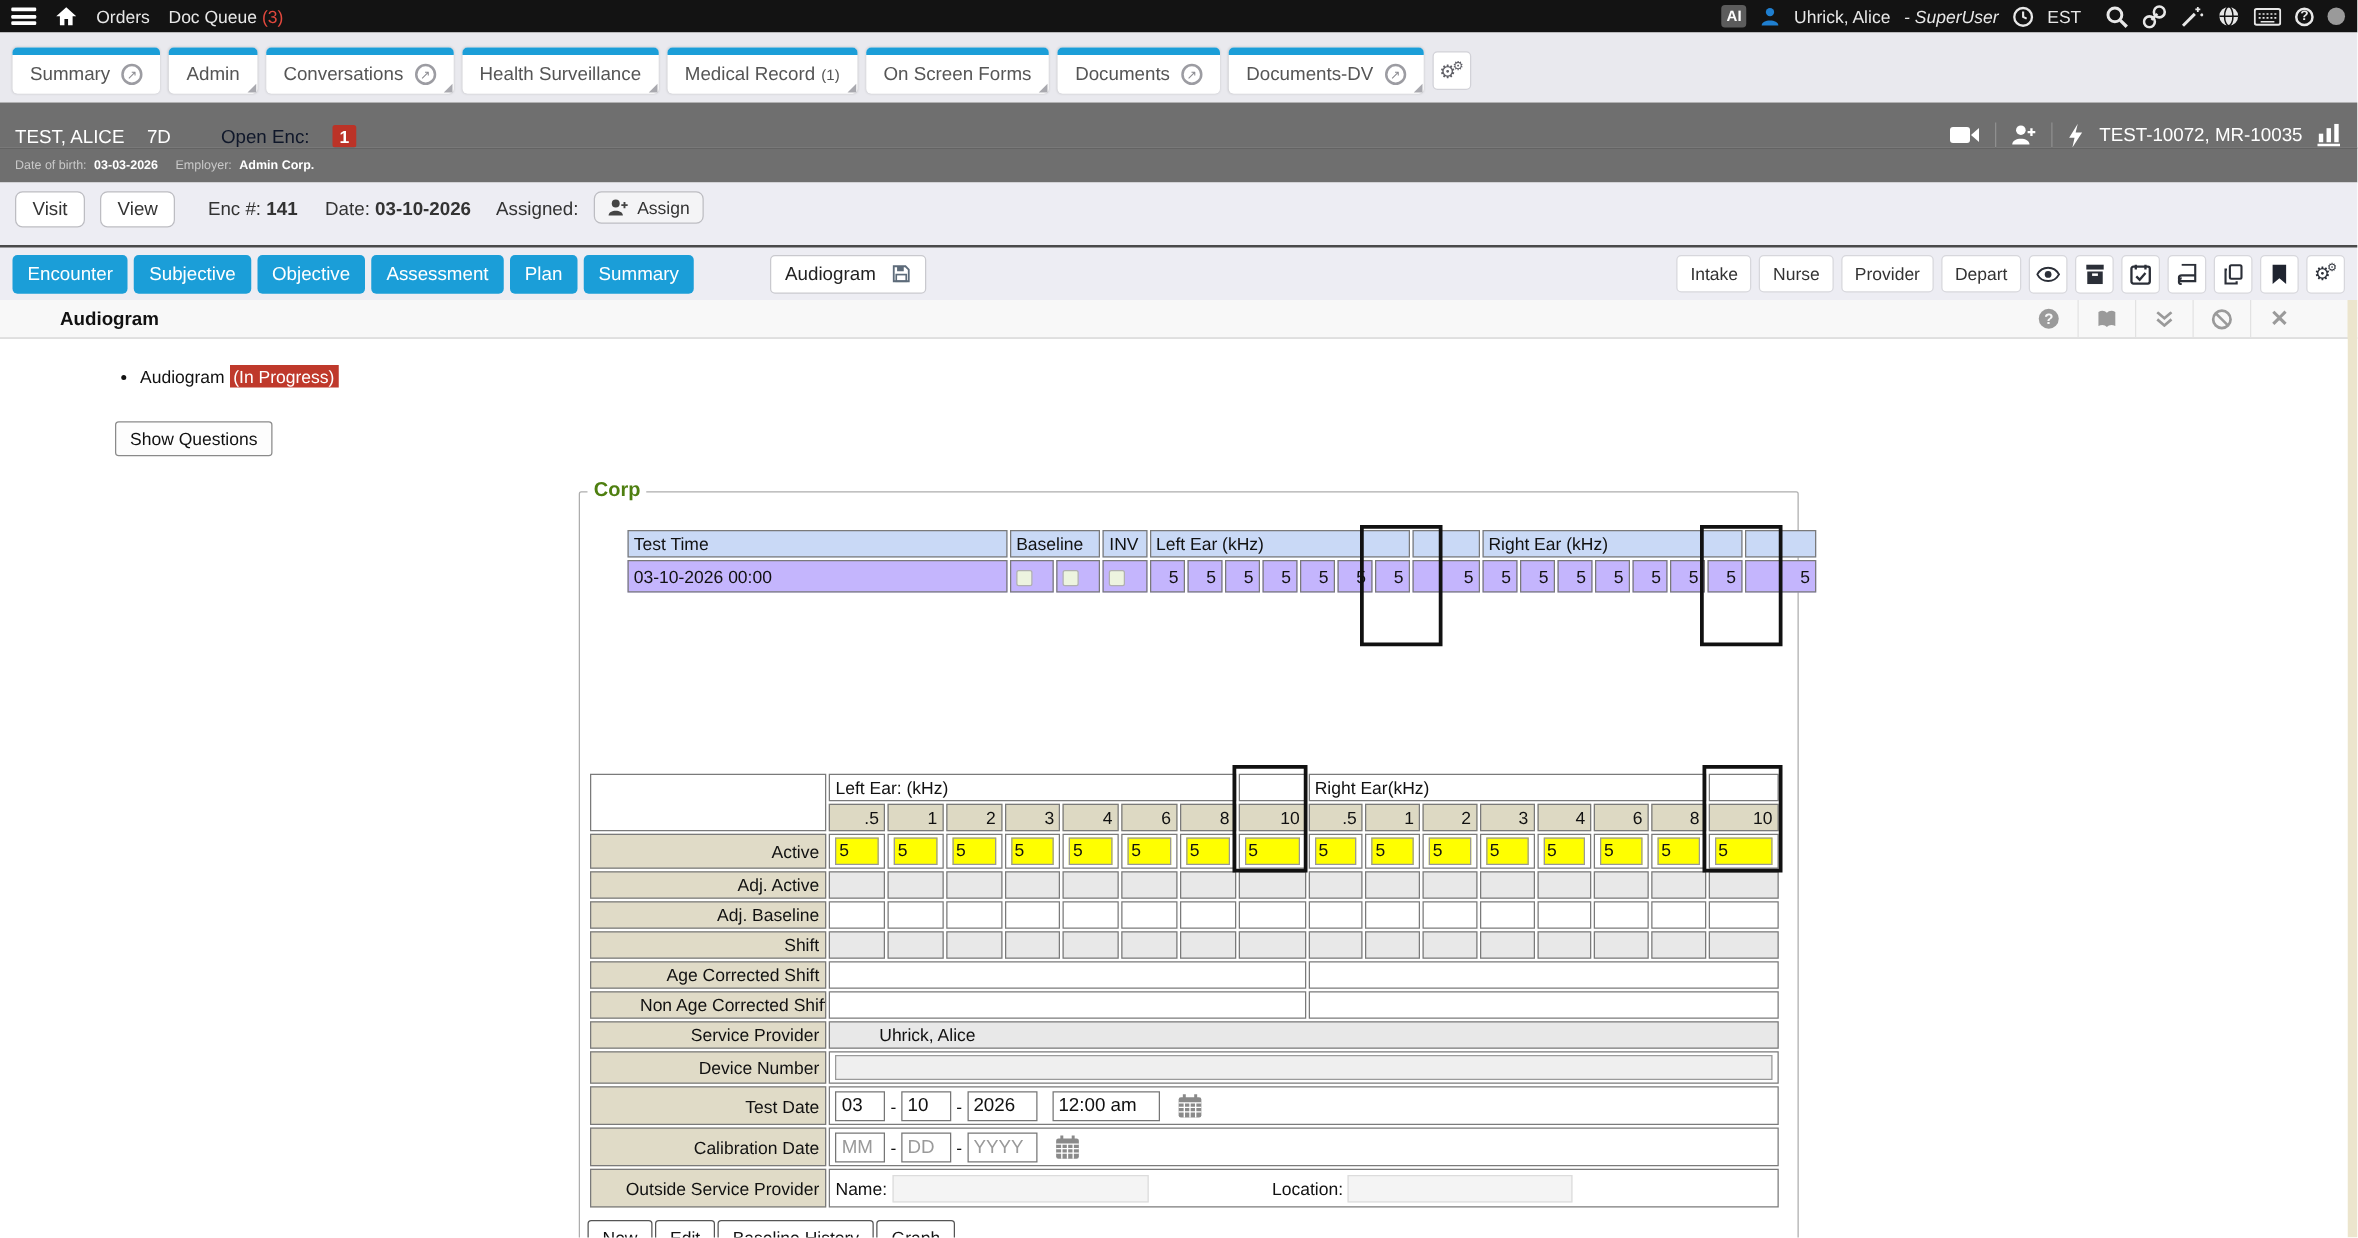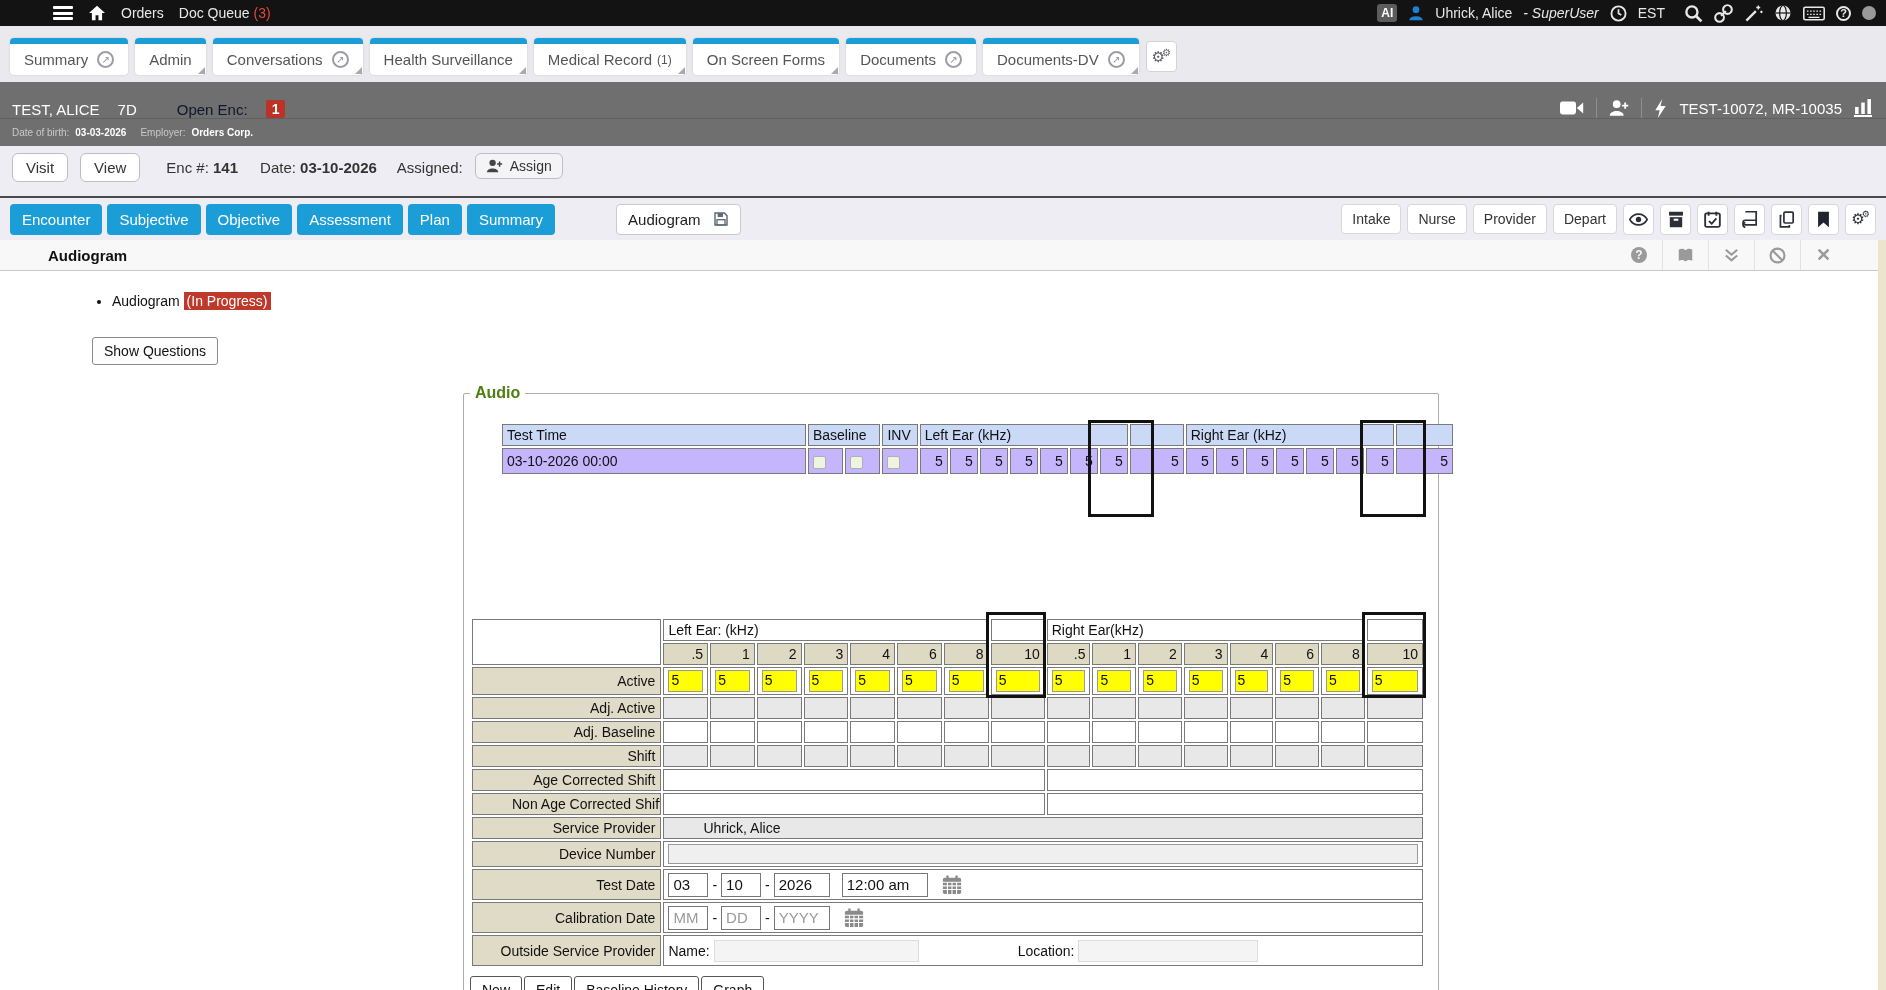--- a/index.html
+++ b/index.html
@@ -3,21 +3,21 @@
 <meta charset="utf-8">
 <style>
   * { margin:0; padding:0; box-sizing:border-box; }
   html,body { width:1886px; height:990px; overflow:hidden; background:#fff;
     font-family:"Liberation Sans", sans-serif; }
   .app { position:relative; width:1886px; height:990px; }
 
   
   .topbar { position:absolute; top:0; left:0; right:0; height:26px; background:#131313;
     display:flex; align-items:center; color:#e8e8e8; font-size:14px; }
-  .tb-left { display:flex; align-items:center; gap:15px; padding-left:9px;margin-left:44px; }
+  .tb-left { display:flex; align-items:center; gap:15px; padding-left:9px; }
   .tb-right { margin-left:auto; display:flex; align-items:center; gap:11px; padding-right:10px; }
   .hamb { width:20px; height:14px; display:flex; flex-direction:column; justify-content:space-between; cursor:pointer; }
   .hamb i { height:3px; background:#fff; border-radius:1px; }
   .red { color:#e2483d; }
   .ai-badge { background:#5c5c5c; color:#fff; font-weight:bold; font-size:12px;
     border-radius:3px; padding:2px 4px; }
   .sup { font-style:italic; }
   .dot { width:14px; height:14px; border-radius:50%; background:#9a9a9a; }
   .qcircle { width:15px; height:15px; border-radius:50%; border:2px solid #e8e8e8;
     font-size:11px; font-weight:bold; display:flex; align-items:center; justify-content:center; }
@@ -294,21 +294,21 @@
             <rect x="15" y="0" width="4" height="17" fill="#fff"></rect>
           </svg>
       </span>
     </div>
   </div>
 
   <div class="pbar2">
     <span>Date of birth:</span>
     <b style="margin-left:-8px">03-03-2026</b>
     <span>Employer:</span>
-    <b style="margin-left:-8px">Orders Corp.</b>
+    <b style="margin-left:-8px">Admin Corp.</b>
   </div>
 
   <div class="visitrow">
     <button class="wbtn">Visit</button>
     <button class="wbtn">View</button>
     <span class="vlab" style="margin-left:14px">
       <span>Enc #:</span>
       <b>141</b>
     </span>
     <span class="vlab" style="margin-left:10px">
@@ -418,21 +418,21 @@
   <div class="content">
     <ul class="doclist">
       <li>
         <span>Audiogram </span><span class="inprog">(In Progress)</span>
       </li>
     </ul>
     <button class="showq">Show Questions</button>
   </div>
 
   <div class="audio-fs">
-    <span class="audio-legend">Audio</span>
+    <span class="audio-legend">Corp</span>
 
     <table class="aud t1">
       <colgroup>
         <col style="width:293px">
           <col style="width:34px">
           <col style="width:34px">
           <col style="width:34px">
         <col style="width:27px">
           <col style="width:27px">
           <col style="width:27px">

